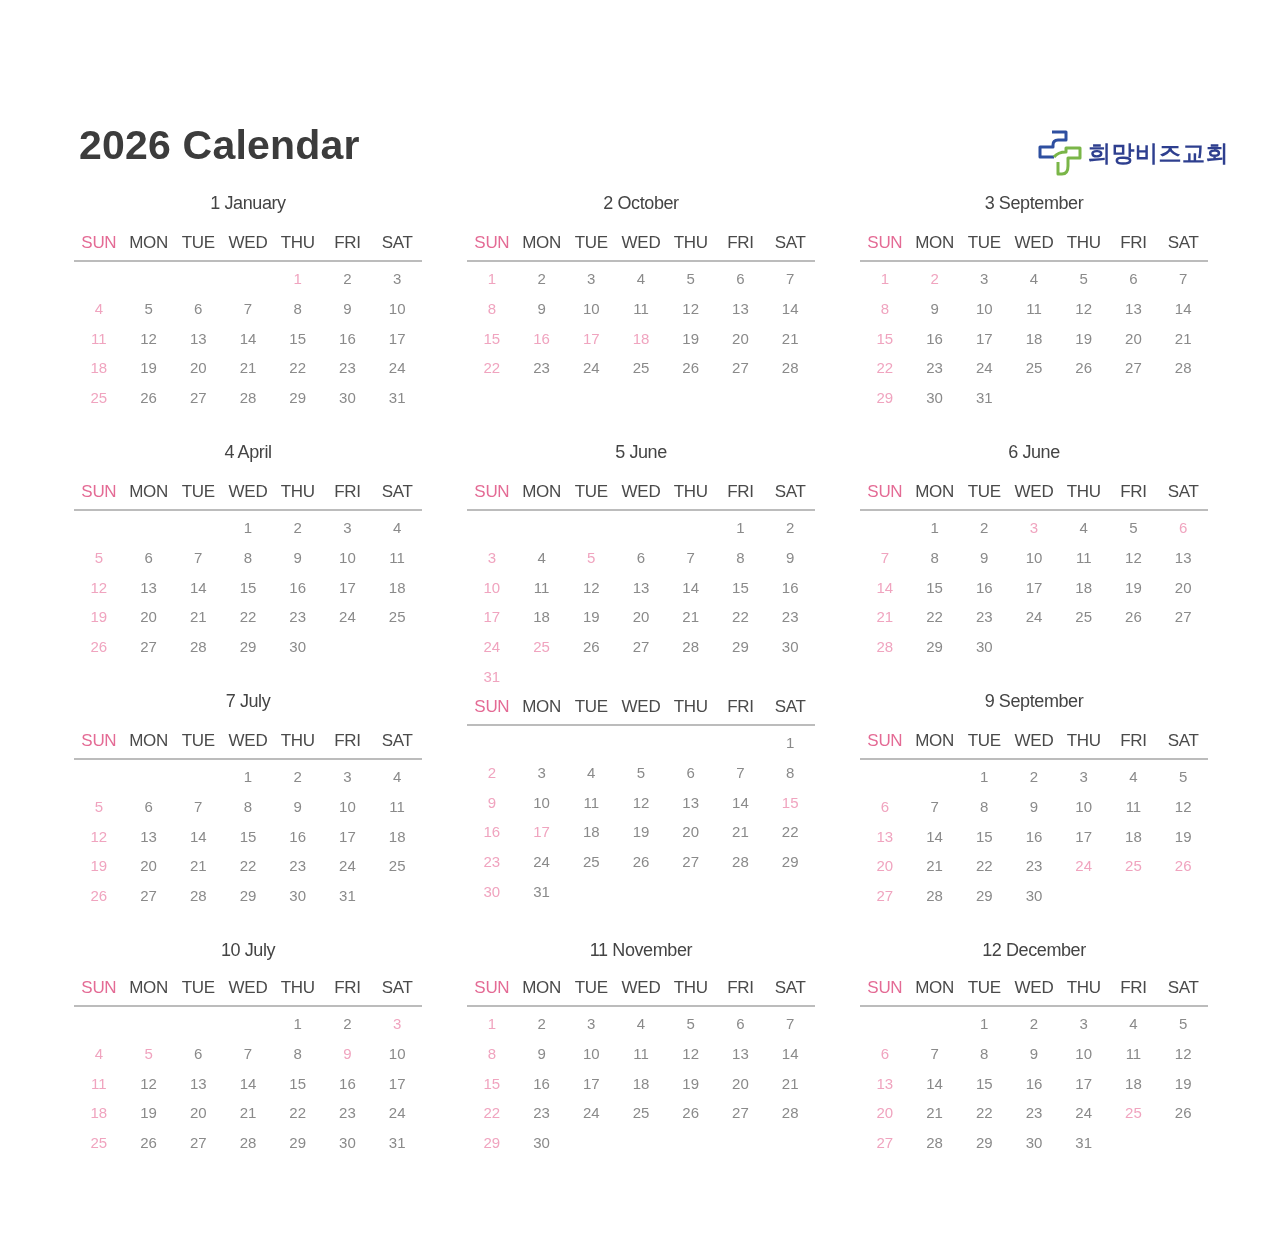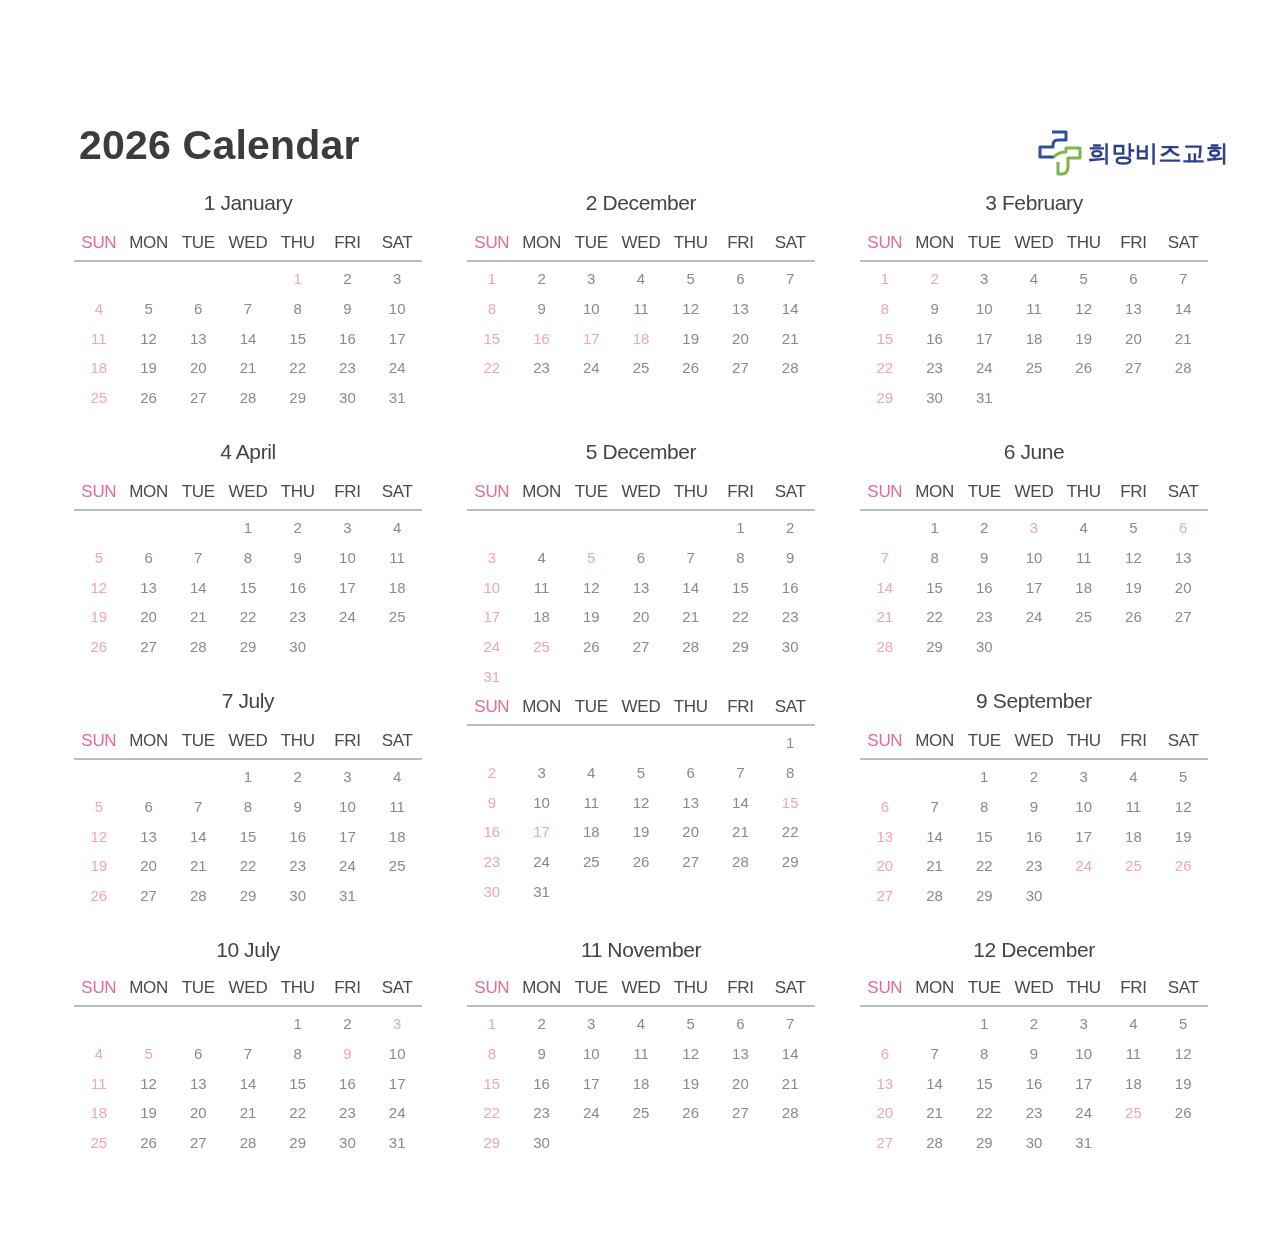--- a/index.html
+++ b/index.html
@@ -22,21 +22,21 @@
     .grid {
       position: absolute; left: 74px; top: 186px;
       display: grid;
       grid-template-columns: 348px 348px 348px;
       column-gap: 45px;
       grid-auto-rows: 249px;
     }
 
     .month { position: relative; width: 348px; }
     .month-title {
-      height: 34px; text-align: center; font-size: 21px; color: #444;
+      height: 34px; text-align: center; font-size: 18px; color: #444;
       line-height: 34px; letter-spacing: -0.4px;
     }
     .weekdays {
       margin-top: 12px; height: 30px; display: grid; grid-template-columns: repeat(7, 1fr);
       border-bottom: 2px solid #bcbcbc; padding-bottom: 12px;
     }
     .weekday {
       text-align: center; font-size: 17px; color: #4a4a4a; line-height: 22px; letter-spacing: -0.3px;
     }
     .weekday.sun { color: #e46b95; }
@@ -112,21 +112,21 @@
         <div class="day red">25</div>
         <div class="day">26</div>
         <div class="day">27</div>
         <div class="day">28</div>
         <div class="day">29</div>
         <div class="day">30</div>
         <div class="day">31</div>
       </div>
   </div>
   <div class="month">
-    <div class="month-title">2 December</div>
+    <div class="month-title">2 October</div>
     <div class="weekdays">
         <div class="weekday sun">SUN</div>
         <div class="weekday">MON</div>
         <div class="weekday">TUE</div>
         <div class="weekday">WED</div>
         <div class="weekday">THU</div>
         <div class="weekday">FRI</div>
         <div class="weekday">SAT</div>
       </div>
     <div class="days">
@@ -154,21 +154,21 @@
         <div class="day red">22</div>
         <div class="day">23</div>
         <div class="day">24</div>
         <div class="day">25</div>
         <div class="day">26</div>
         <div class="day">27</div>
         <div class="day">28</div>
       </div>
   </div>
   <div class="month">
-    <div class="month-title">3 February</div>
+    <div class="month-title">3 September</div>
     <div class="weekdays">
         <div class="weekday sun">SUN</div>
         <div class="weekday">MON</div>
         <div class="weekday">TUE</div>
         <div class="weekday">WED</div>
         <div class="weekday">THU</div>
         <div class="weekday">FRI</div>
         <div class="weekday">SAT</div>
       </div>
     <div class="days">
@@ -246,21 +246,21 @@
         <div class="day">24</div>
         <div class="day">25</div>
         <div class="day red">26</div>
         <div class="day">27</div>
         <div class="day">28</div>
         <div class="day">29</div>
         <div class="day">30</div>
       </div>
   </div>
   <div class="month">
-    <div class="month-title">5 December</div>
+    <div class="month-title">5 June</div>
     <div class="weekdays">
         <div class="weekday sun">SUN</div>
         <div class="weekday">MON</div>
         <div class="weekday">TUE</div>
         <div class="weekday">WED</div>
         <div class="weekday">THU</div>
         <div class="weekday">FRI</div>
         <div class="weekday">SAT</div>
       </div>
     <div class="days">

